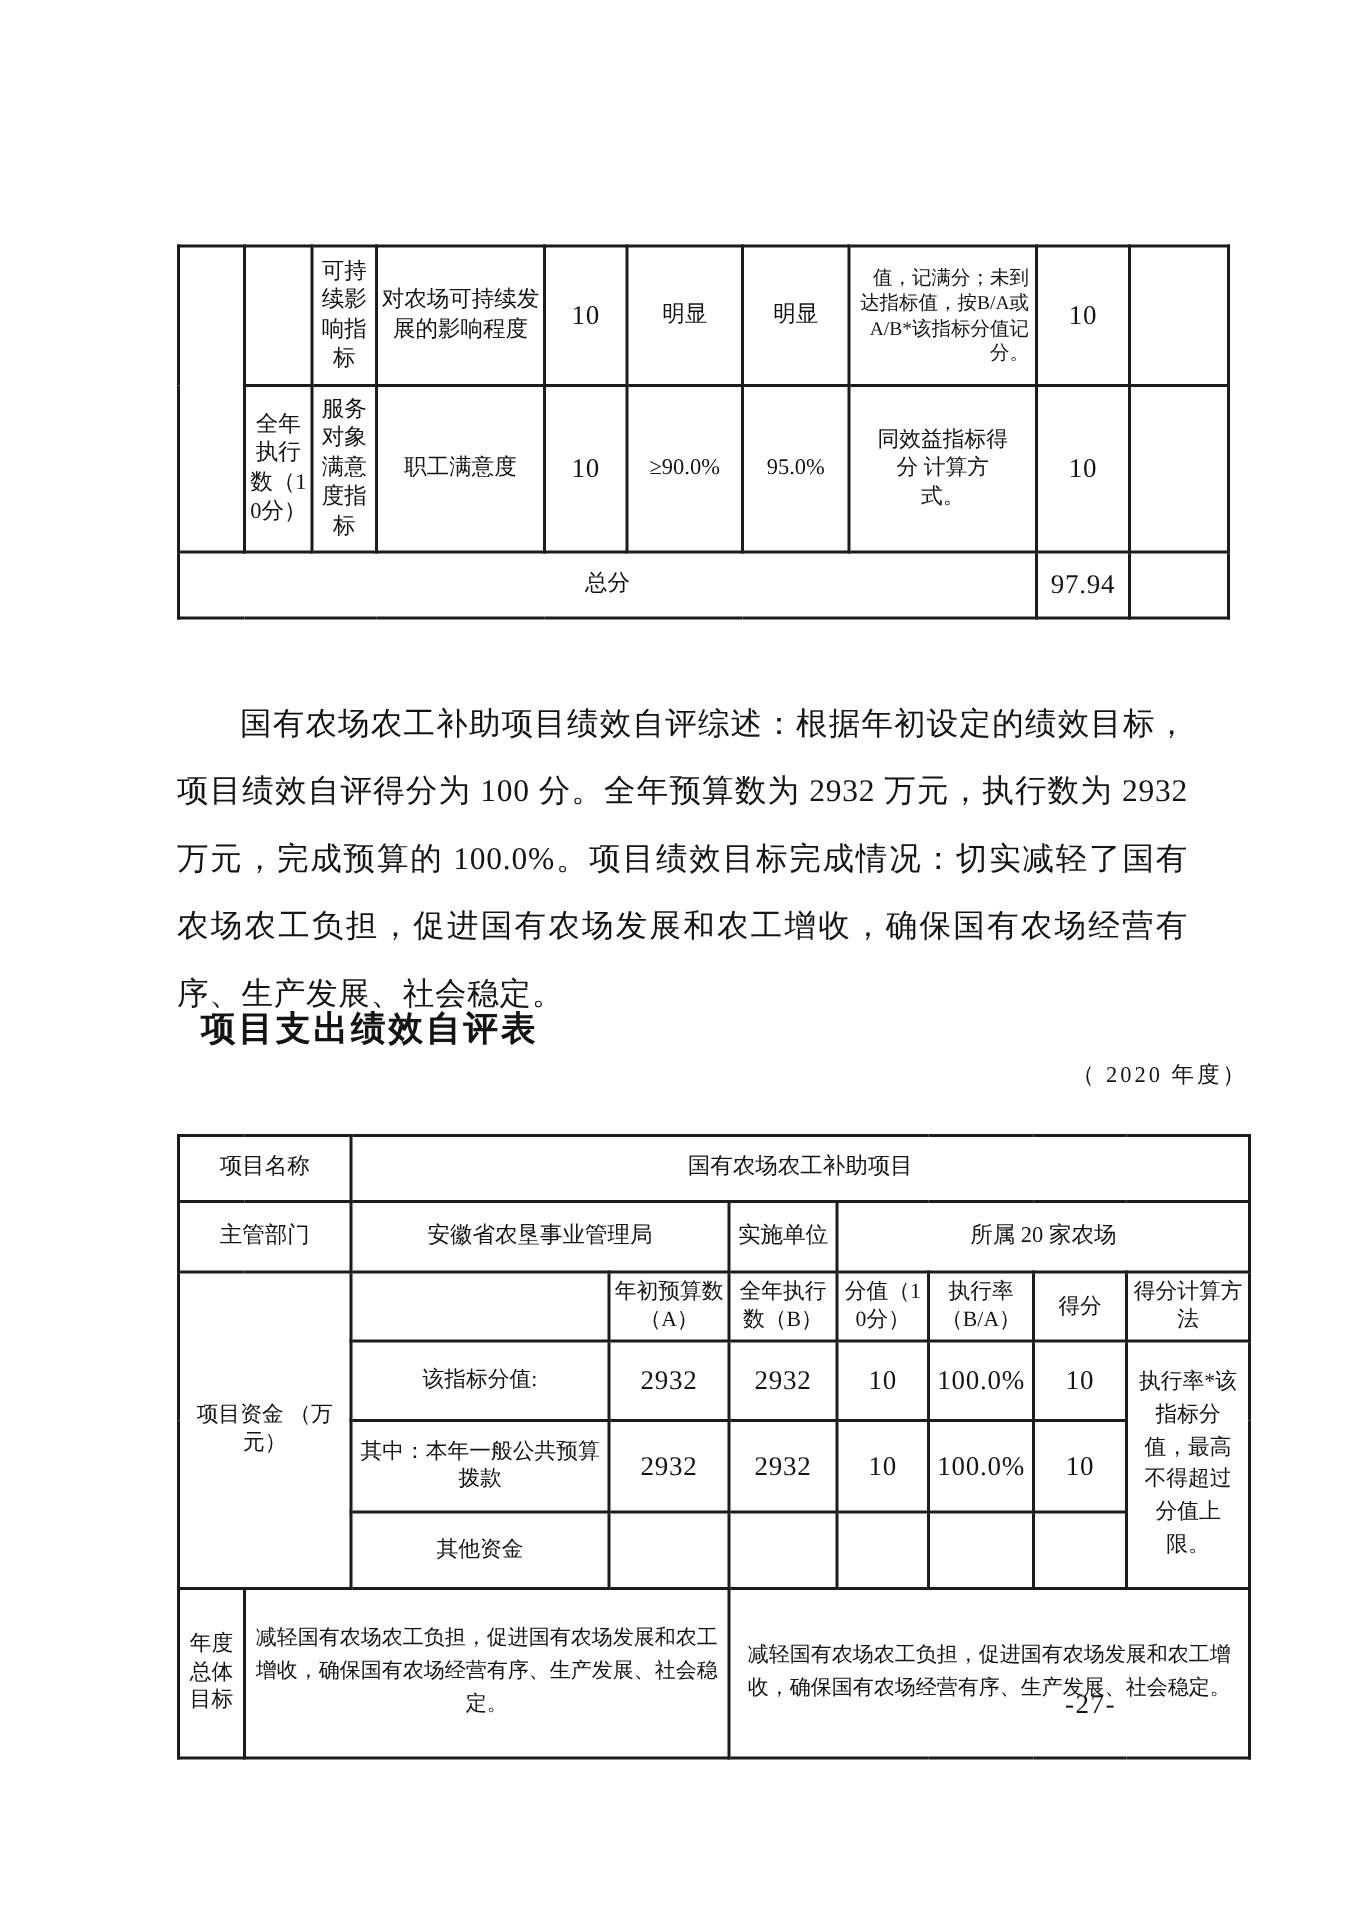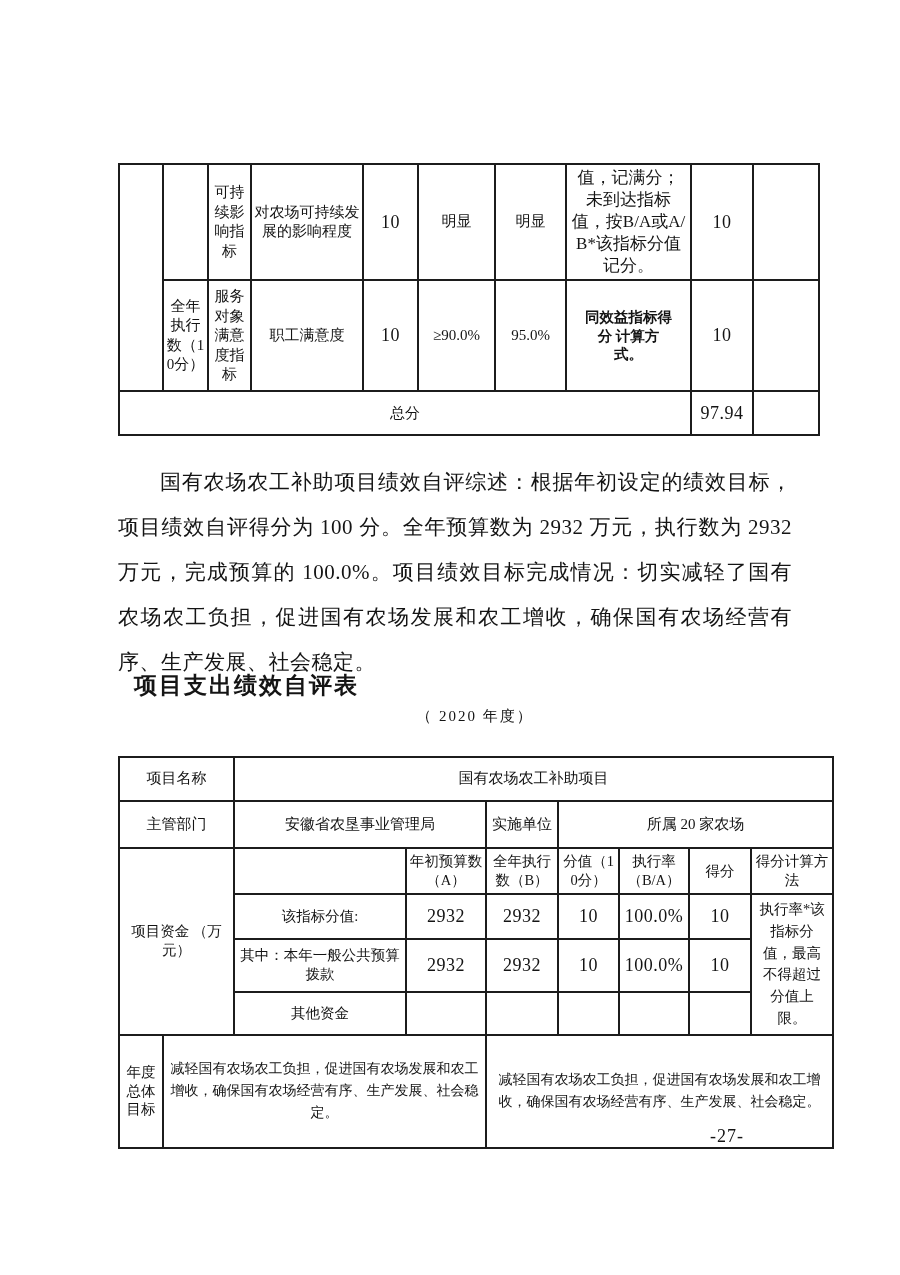--- a/index.html
+++ b/index.html
@@ -19,24 +19,24 @@
   .doc-table td {
     border: 2px solid #1c1c1c;
     text-align: center;
     vertical-align: middle;
     font-size: 15px;
     line-height: 1.3;
     padding: 2px 2px;
     word-break: break-all;
     overflow: hidden;
   }
-  .doc-table td.note-left   { text-align: center;  font-size: 17px; padding: 2px 4px; }
-  .doc-table td.note-center { font-size: 14.5px; padding: 2px 18px; font-weight: bold; }
+  .doc-table td.note-left   { text-align: right;  font-size: 13px; padding: 2px 4px; }
+  .doc-table td.note-center { font-size: 14.5px; padding: 2px 18px; }
   .doc-table td.goal-cell   { font-size: 14px; padding: 2px 6px; line-height: 1.55; }
-  .doc-table td.method-cell { font-size: 14.5px; padding: 4px 5px; line-height: 1.5; }
+  .doc-table td.method-cell { font-size: 14.5px; padding: 16px 5px; line-height: 1.5; }
   .doc-table td.fund-label  { font-size: 14.5px; }
   .doc-table td.num-cell    { font-size: 18px; letter-spacing: 0.5px; }
   #summary-paragraph {
     position: absolute;
     left: 118px; top: 460px; width: 674px;
     font-size: 21px; line-height: 45px;
     text-align: justify;
     text-indent: 2em;
     letter-spacing: 0.5px;
     font-family: Liberation Serif, serif;
@@ -46,21 +46,21 @@
     left: 134px; top: 670px; width: 714px;
     text-align: left;
     font-family: "Liberation Sans", "DejaVu Sans", sans-serif;
     font-weight: bold;
     font-size: 23px;
     letter-spacing: 2px;
   }
   #eval-subtitle {
     position: absolute;
     left: 118px; top: 707px; width: 714px;
-    text-align: center;
+    text-align: right;
     font-size: 15px;
     letter-spacing: 2px;
   }
   #page-number {
     position: absolute;
     left: 710px; top: 1126px; width: 100px;
     font-size: 18px;
     letter-spacing: 1px;
   }
 </style>

